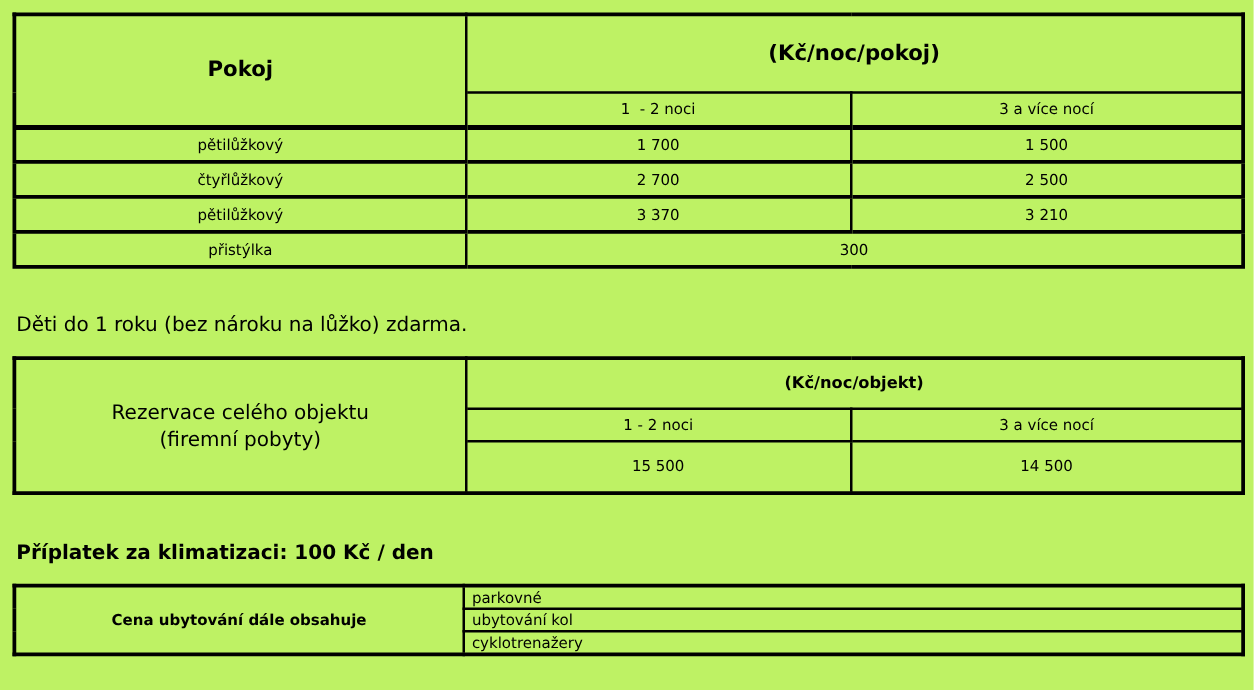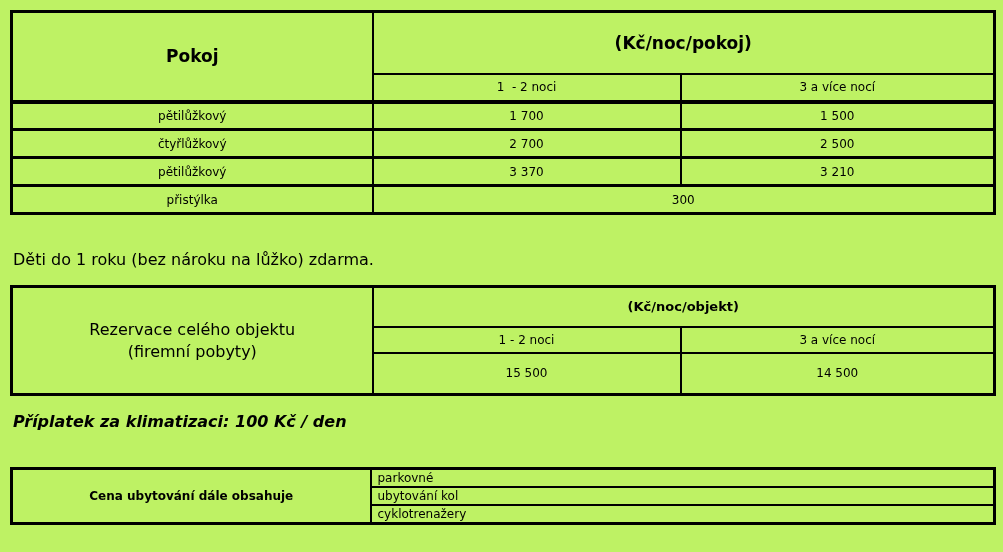--- a/index.html
+++ b/index.html
@@ -53,21 +53,21 @@
   
   .note {
     position:absolute;
     left:13px;
     font-size:16px;
     line-height:20px;
     white-space:nowrap;
     text-align:center;
   }
   .note1 { top:250px; }
-  .note2 { top:412px; font-weight:bold;font-style:italic; }
+  .note2 { top:432px; font-weight:bold; }
 </style>
 </head>
 <body>
 
 <div class="canvas">
 
   <table class="t t1">
     <colgroup>
         <col style="width:361px">
         <col style="width:308px">

